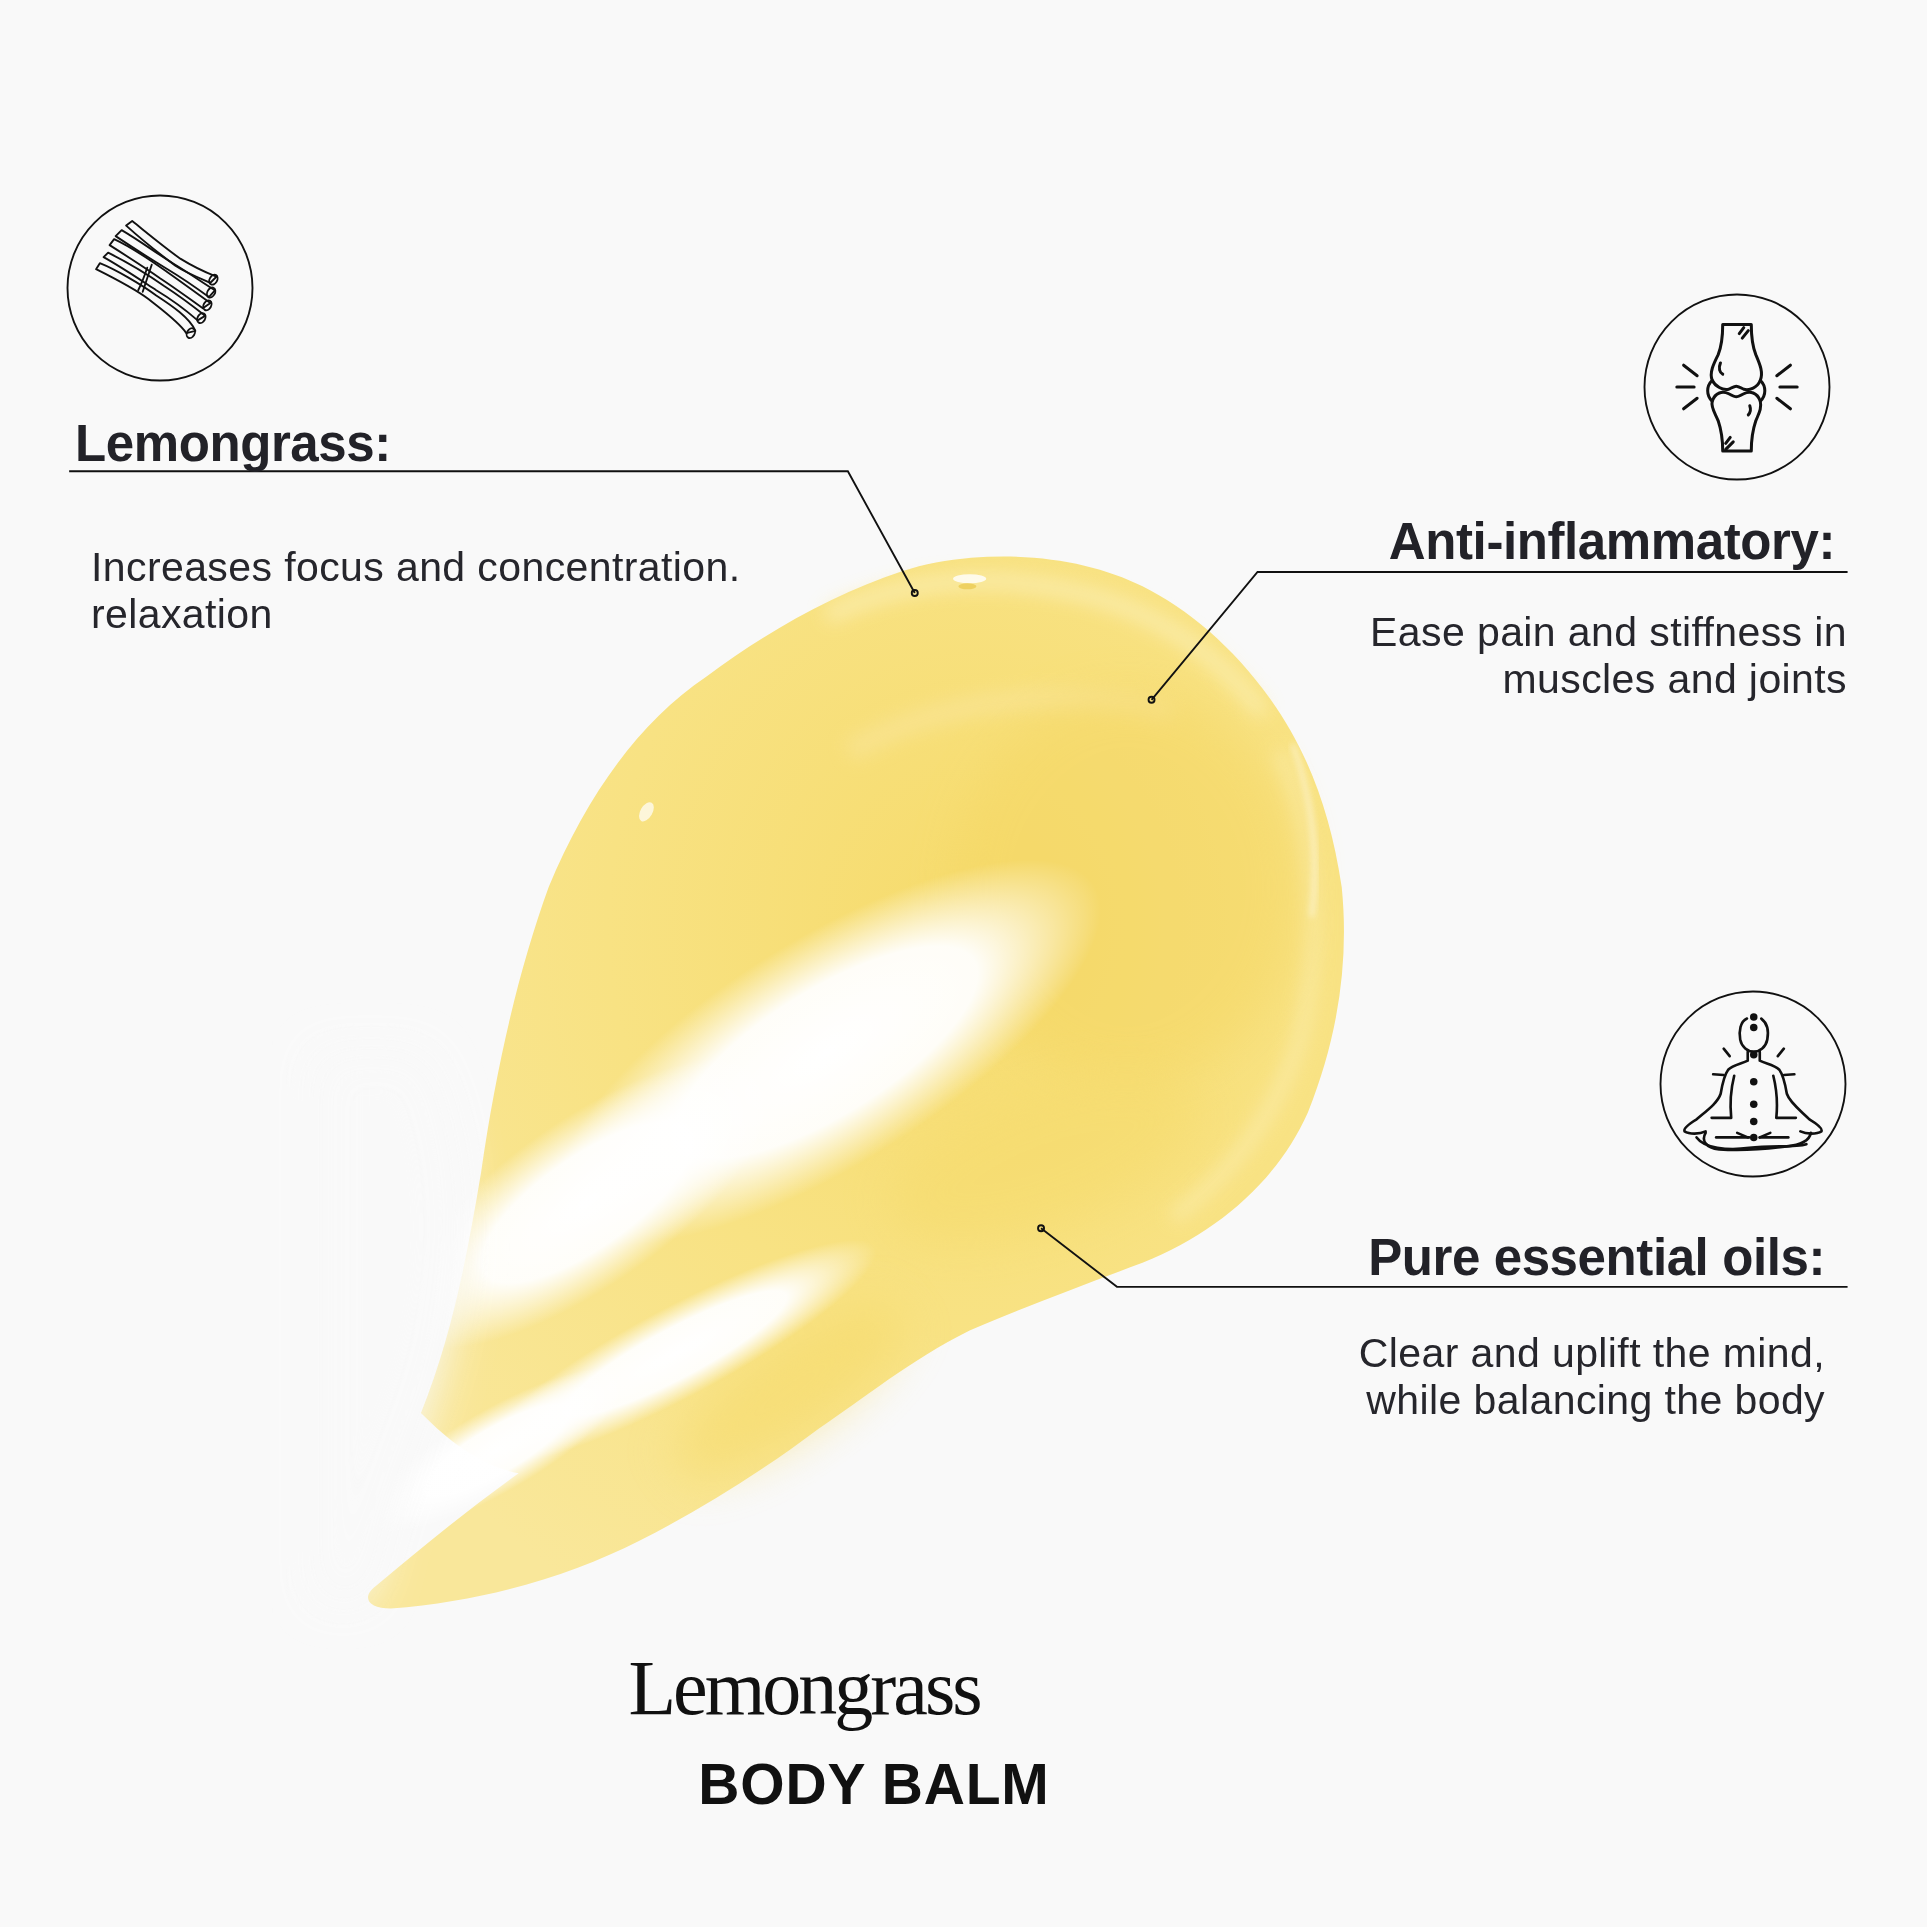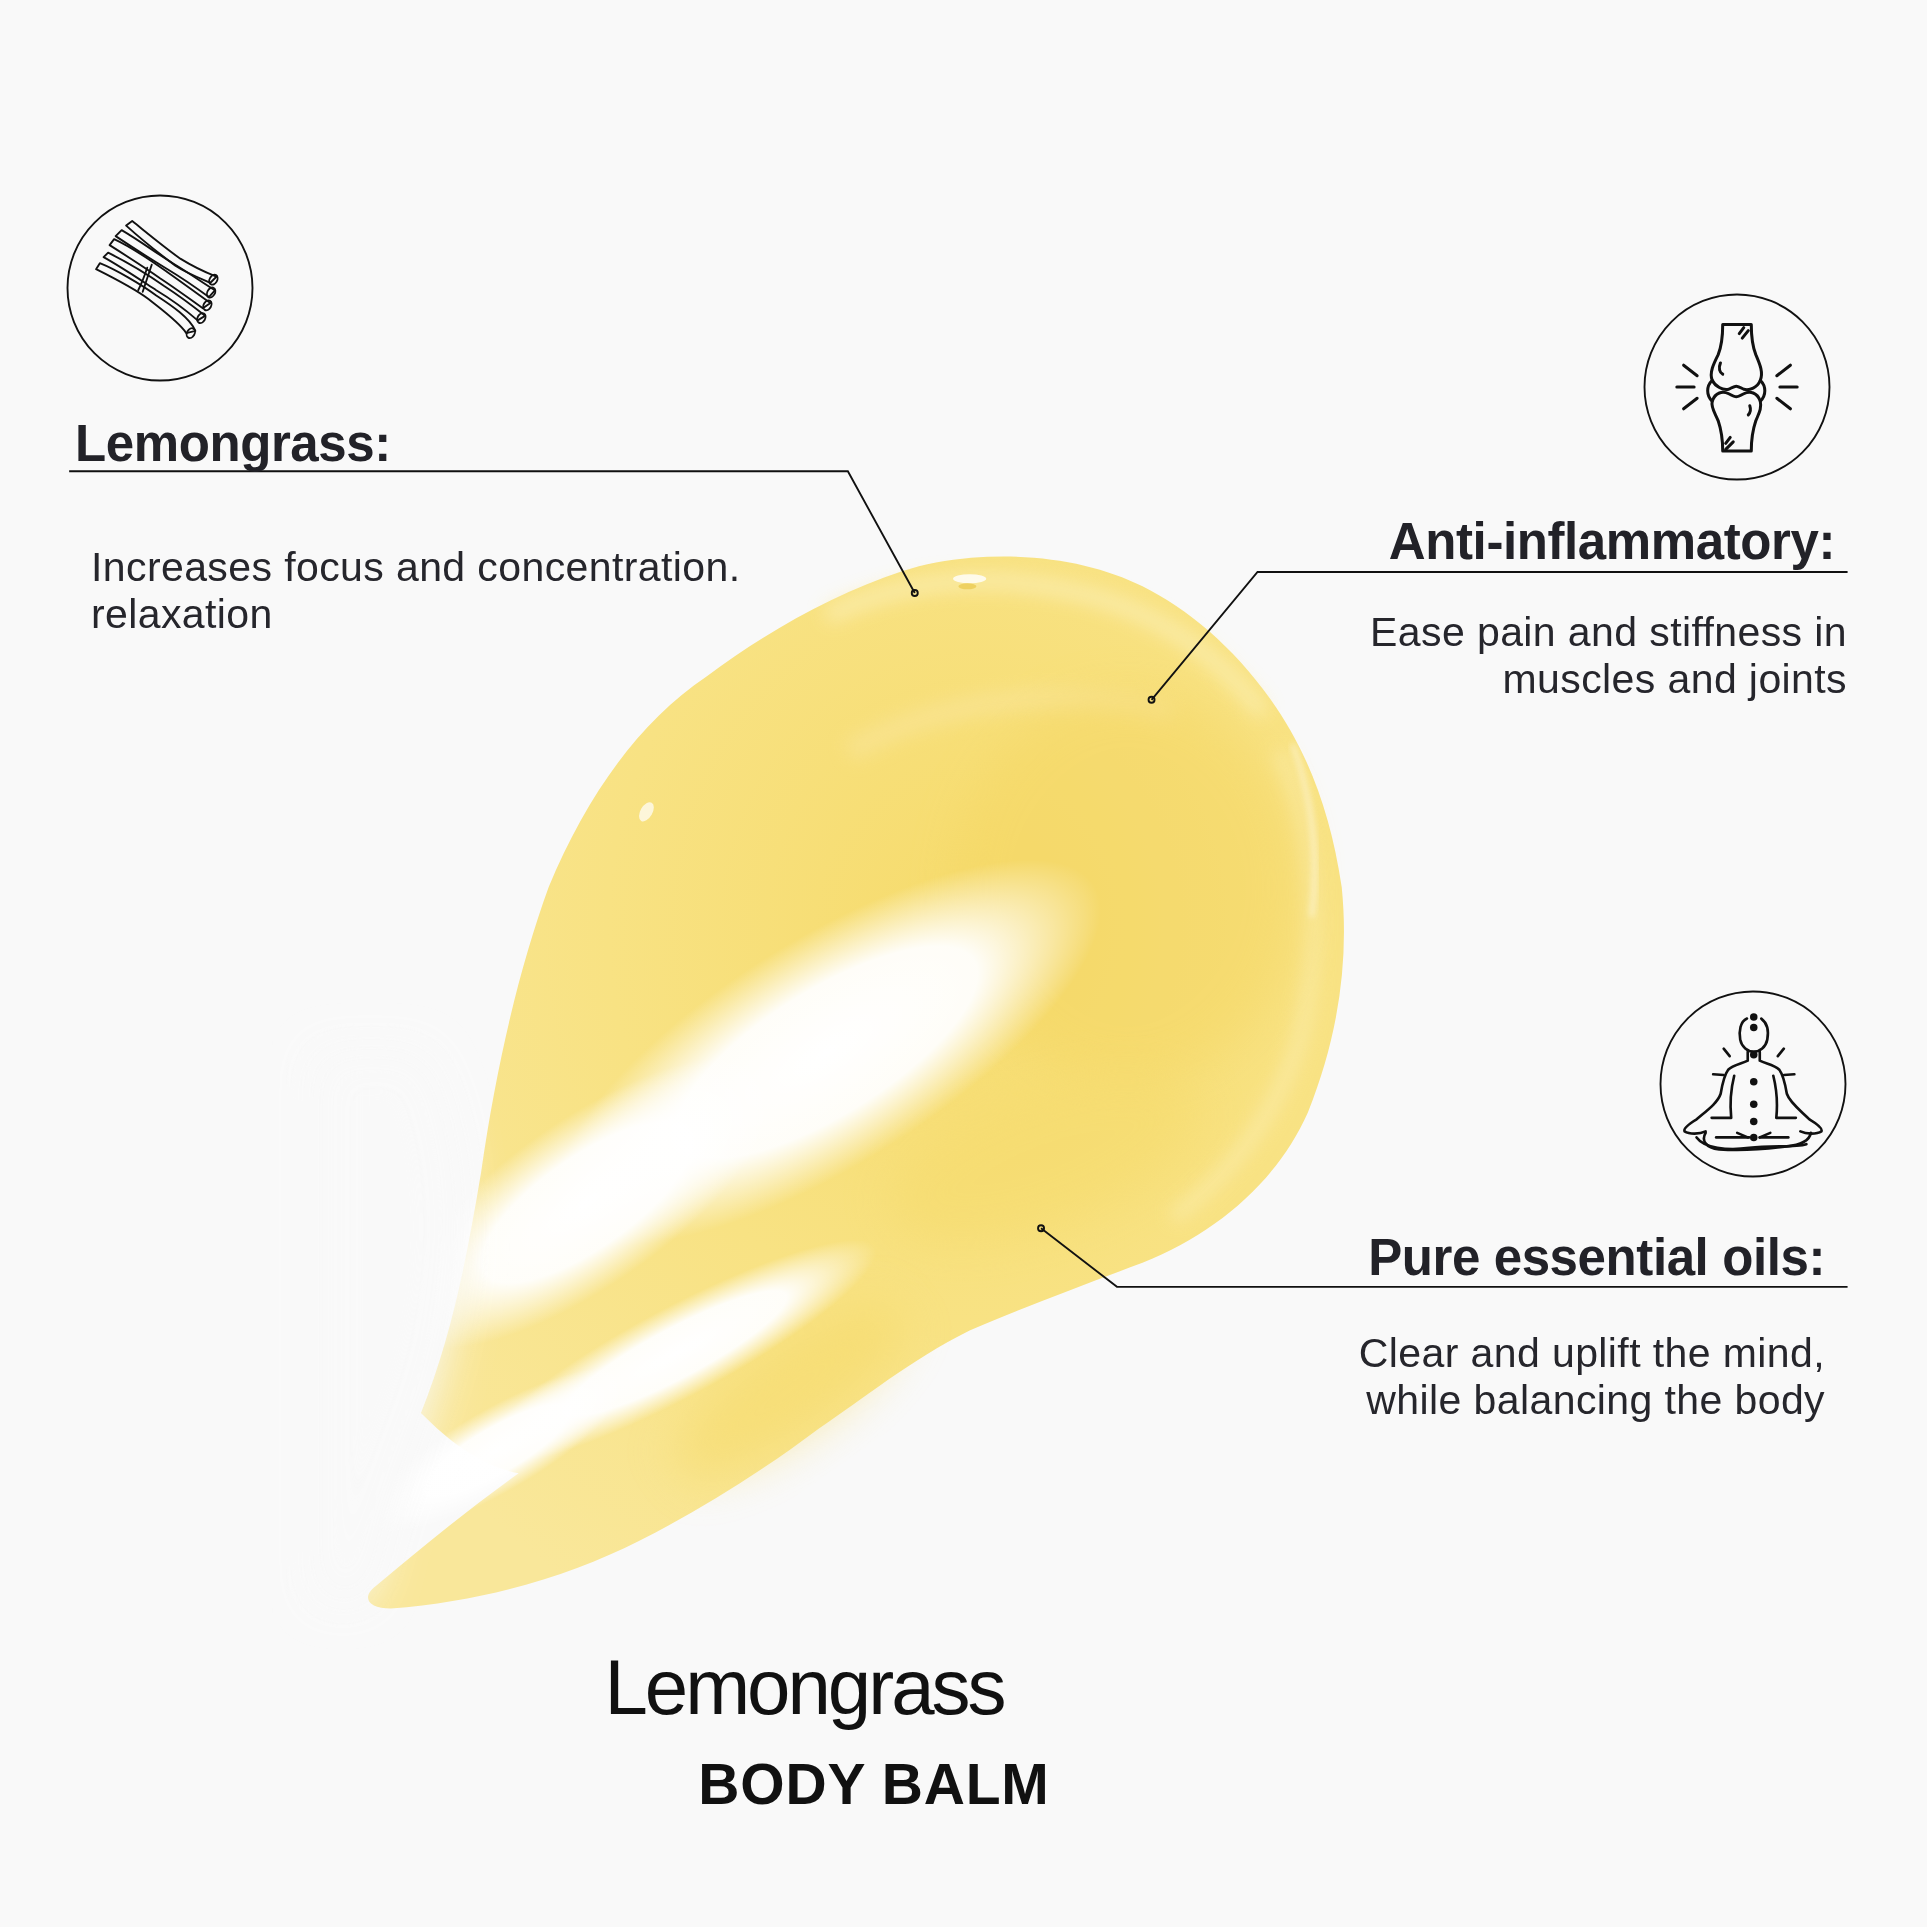--- a/index.html
+++ b/index.html
@@ -15,21 +15,21 @@
     position: absolute; font-weight: bold; font-size: 51px; line-height: 45px;
     white-space: nowrap; color: #222228; letter-spacing: -0.4px;
   }
   .body-text {
     position: absolute; font-size: 41px; line-height: 47px; font-weight: normal;
     color: #26262c; white-space: nowrap; letter-spacing: 0.4px;
   }
   .right { text-align: right; }
   .brand-name {
     position: absolute; left: 0; width: 1608px; text-align: center;
-    font-family: Liberation Sans, sans-serif; font-size: 78px; line-height: 83px;
+    font-family: Liberation Serif, serif; font-size: 78px; line-height: 83px;
     letter-spacing: -3px; color: #111;
   }
   .brand-sub {
     position: absolute; left: 0; width: 1748px; text-align: center;
     font-family: "Liberation Sans", sans-serif; font-weight: bold;
     font-size: 57px; line-height: 60px; color: #111; letter-spacing: 0.8px;
   }
 </style>
 </head>
 <body>

